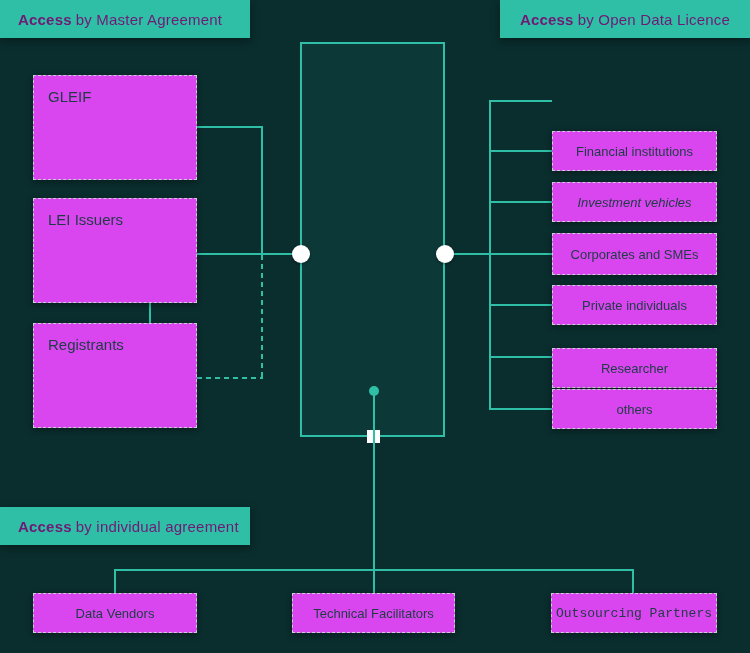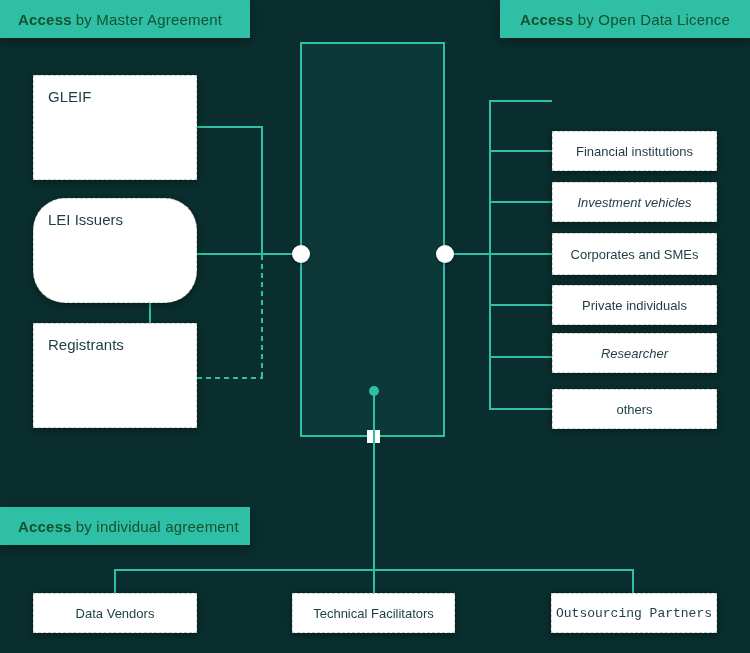--- a/index.html
+++ b/index.html
@@ -11,21 +11,21 @@
   *{margin:0;padding:0;box-sizing:border-box;}
   body{
     width:750px;height:653px;position:relative;overflow:hidden;
     background:var(--background);
     font-family:"Liberation Sans", sans-serif;
   }
   .stage{position:absolute;inset:0;width:750px;height:653px;}
 
   
   .banner{
-    position:absolute;height:38px;background:var(--accent);color:#14532d;
+    position:absolute;height:38px;background:var(--accent);color:#701a75;
     display:flex;align-items:center;font-size:15px;letter-spacing:.2px;
     box-shadow:0 3px 8px rgba(0,0,0,.35);
   }
   .banner b{font-weight:700;margin-right:4px;}
   .banner-master{left:0;top:8;width:250px;padding-left:18px;}
   .banner-open{left:500px;top:8;width:250px;justify-content:center;}
   .banner-individual{left:0;top:507px;width:250px;padding-left:18px;}
 
   
   .central{
@@ -45,21 +45,21 @@
   .line{position:absolute;background:var(--accent);}
   .h{height:2px;} .v{width:2px;}
   .h.dashed{background:repeating-linear-gradient(to right,var(--accent) 0 5px,transparent 5px 9px);}
   .v.dashed{background:repeating-linear-gradient(to bottom,var(--accent) 0 5px,transparent 5px 9px);}
   .arrowhead{position:absolute;width:0;height:0;border-left:6px solid transparent;border-right:6px solid transparent;}
   .arrow-up{border-bottom:9px solid var(--accent);}
   .arrow-down{border-top:9px solid var(--accent);}
 
   
   .node{
-    position:absolute;background:#ffffff;border:1px dashed #c7cfcf;
+    position:absolute;background:#d946ef;border:1px dashed #c7cfcf;
     color:var(--box-text);box-shadow:0 2px 6px rgba(0,0,0,.35);
   }
   .node-tall{width:164px;height:105px;padding:12px 14px;font-size:15px;}
   .node-small{display:flex;align-items:center;justify-content:center;font-size:13px;}
   .right-node{left:552px;width:165px;height:40px;}
   .bottom-node{top:593px;height:40px;}
 </style>
 </head>
 <body>
 
@@ -105,40 +105,40 @@
     <span>by Open Data Licence</span>
   </div>
   <div class="banner banner-individual">
     <b>Access</b>
     <span>by individual agreement</span>
   </div>
 
   <div class="node node-tall" style="left:33px;top:75px;">
     <span>GLEIF</span>
   </div>
-  <div class="node node-tall" style="left:33px;top:198px;border-radius:32px;">
+  <div class="node node-tall" style="left:33px;top:198px;">
     <span>LEI Issuers</span>
   </div>
   <div class="node node-tall" style="left:33px;top:323px;">
     <span>Registrants</span>
   </div>
 
   <div class="node node-small right-node" style="top:131px;">
     <span>Financial institutions</span>
   </div>
   <div class="node node-small right-node" style="top:182px;font-style:italic;">
     <span>Investment vehicles</span>
   </div>
   <div class="node node-small right-node" style="top:233px;height:42px;text-align:center;">
     <span>Corporates and SMEs</span>
   </div>
   <div class="node node-small right-node" style="top:285px;">
     <span>Private individuals</span>
   </div>
-  <div class="node node-small right-node" style="top:333px;font-style:italic;">
+  <div class="node node-small right-node" style="top:348px;">
     <span>Researcher</span>
   </div>
   <div class="node node-small right-node" style="top:389px;">
     <span>others</span>
   </div>
 
   <div class="node node-small bottom-node" style="left:33px;width:164px;">
     <span>Data Vendors</span>
   </div>
   <div class="node node-small bottom-node" style="left:292px;width:163px;">

